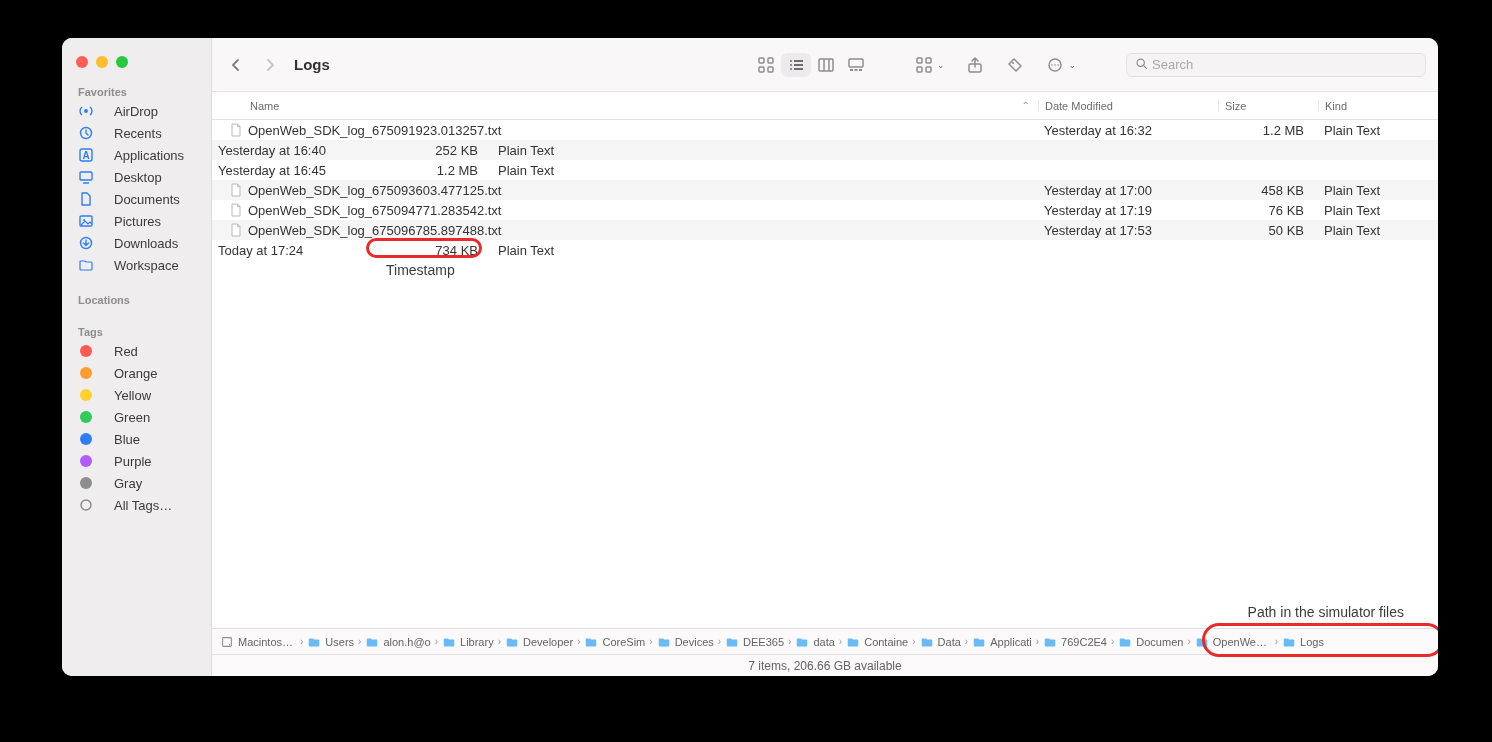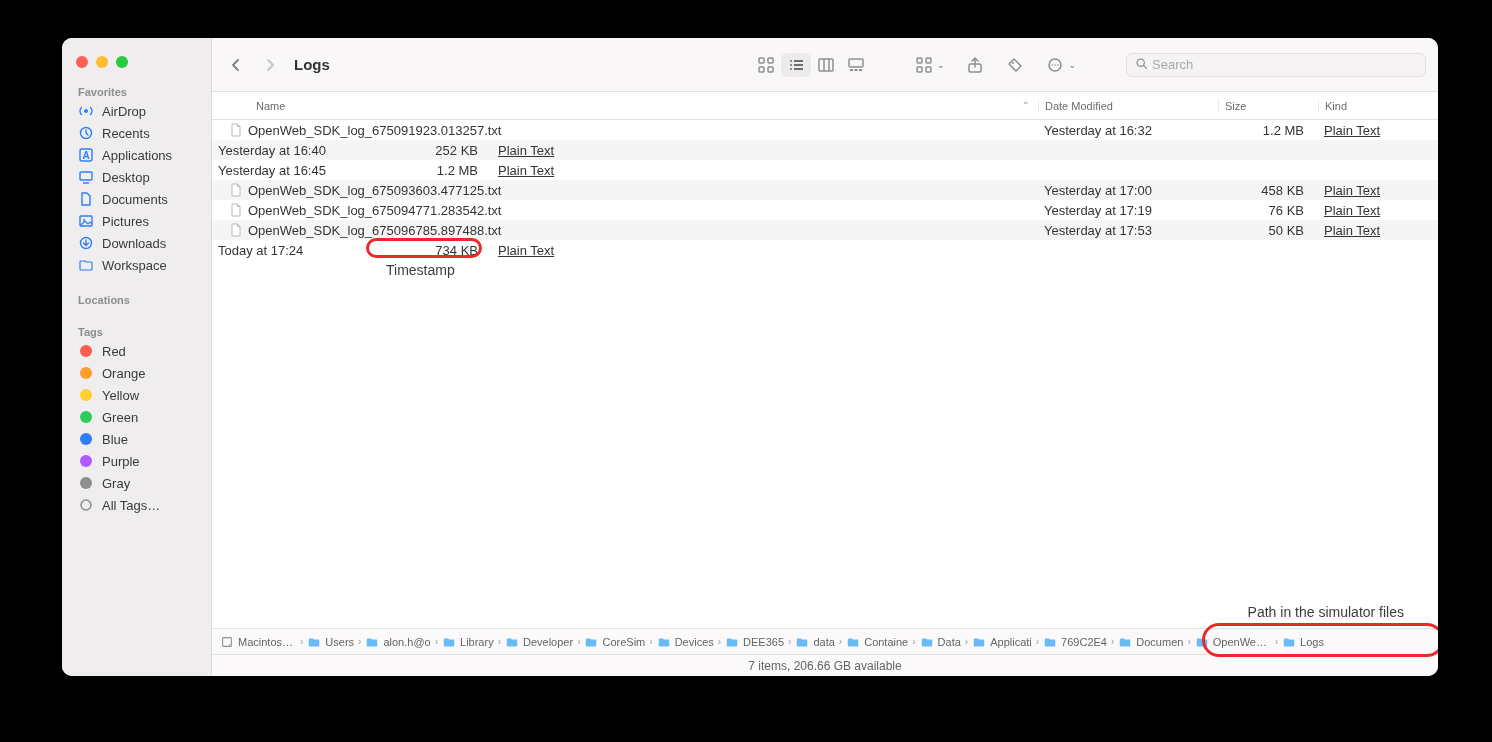--- a/index.html
+++ b/index.html
@@ -44,21 +44,21 @@
   .dot.green { background: #27c93f; }
   .section-label {
     font-size: 11px;
     color: #8e8e8e;
     padding: 18px 0 2px 16px;
     font-weight: 600;
   }
   .side-item {
     display: flex;
     align-items: center;
-    gap: 8px;
+    gap: 20px;
     padding: 3px 0 3px 16px;
     font-size: 13px;
     color: #3b3b3b;
     cursor: default;
   }
   .side-item .icon {
     width: 16px; height: 16px; display: inline-flex; align-items:center; justify-content:center;
   }
   .side-item .icon svg { width:16px; height:16px; }
   .gray-stroke { stroke:#8e8e8e; fill:none; stroke-width:1.5; }
@@ -107,34 +107,34 @@
     border:1px solid #e3e0e2;
   }
   .search-box input {
     border:none; background:transparent; outline:none; font-size:13px; width:100%; color:#333;
   }
   .search-box input::placeholder { color:#a8a8ab; }
   .columns {
     display:flex; height:28px; border-bottom:1px solid #e3e3e3;
     font-size:11px; color:#6c6c6e; align-items:center; background:#fff;
   }
-  .col-name { flex:1; padding-left:38px; display:flex; align-items:center; position:relative;margin-left:6px;}
+  .col-name { flex:1; padding-left:38px; display:flex; align-items:center; position:relative;}
   .col-name .sort { position:absolute; right:8px; font-size:10px; color:#999; }
   .col-date { width:180px; padding-left:6px; border-left:1px solid #e8e8e8;}
   .col-size { width:100px; padding-left:6px; border-left:1px solid #e8e8e8;}
   .col-kind { width:120px; padding-left:6px; border-left:1px solid #e8e8e8;}
   .file-list { flex:1; overflow:auto; background:#fff; position:relative;}
   .row {
     display:flex; height:20px; align-items:center; font-size:13px; color:#343434;
   }
   .row.alt { background:#f5f5f5; }
   .row .rname { flex:1; padding-left:16px; display:flex; align-items:center; gap:4px;}
   .row .rdate { width:180px; padding-left:6px; color:#343434;}
   .row .rsize { width:100px; padding-right:14px; text-align:right; color:#343434;}
-  .row .rkind { width:120px; padding-left:6px; color:#343434;text-decoration:underline;}
+  .row .rkind { width:120px; padding-left:6px; color:#343434;}
   .file-icon {
     width:16px; height:16px; display:inline-block;
   }
   .file-icon svg { width:16px; height:16px; }
   .annotation-owrap { position:absolute; pointer-events:none; }
   .ring {
     border:3px solid #e92a2a; border-radius:14px;
   }
   .ann-text {
     color:#3c3c3c; font-size:14px; font-weight:400;

